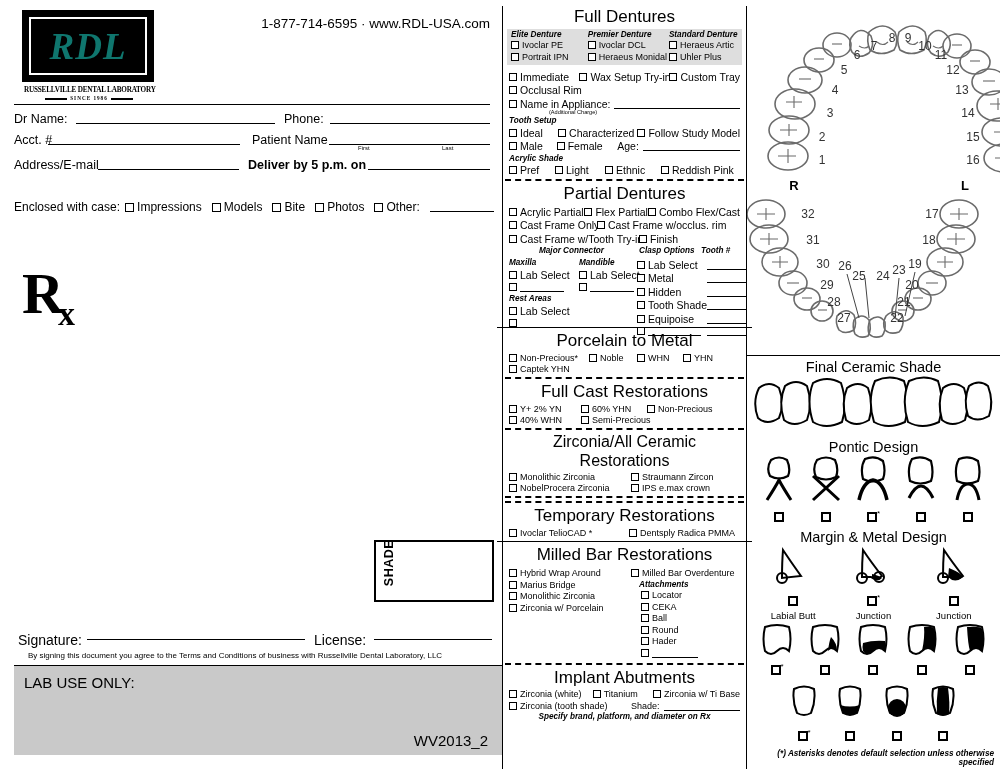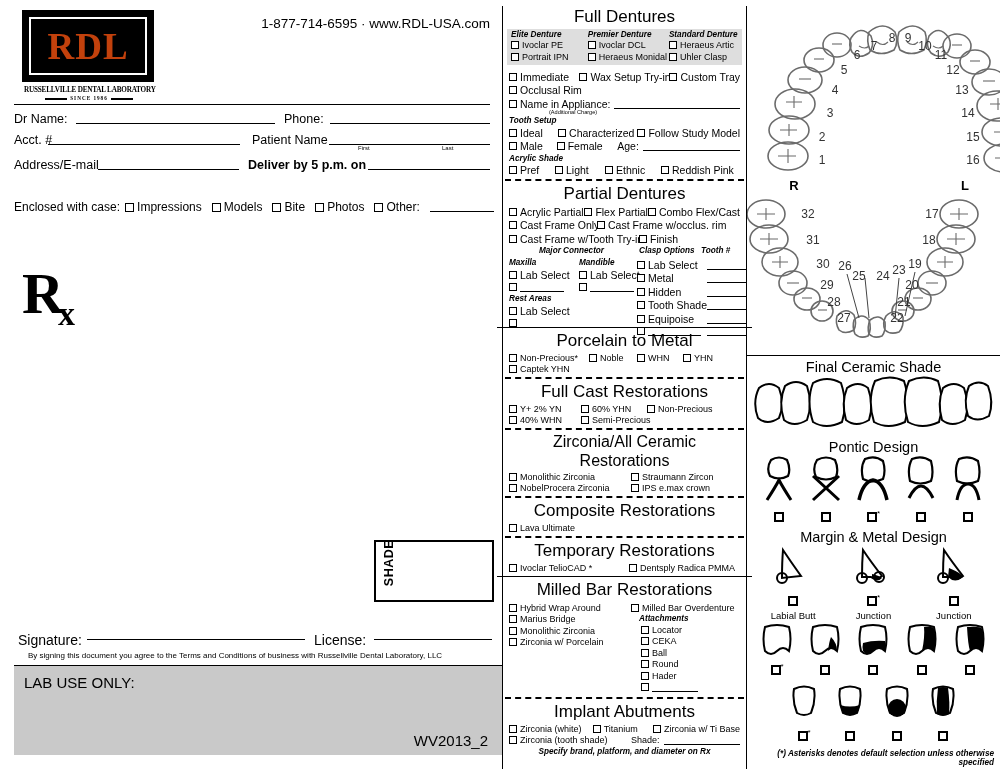--- a/index.html
+++ b/index.html
@@ -23,22 +23,22 @@
   .logo-box {
     position: absolute; left: 8px; top: 2px; width: 132px; height: 72px;
     background: #000; border: 3px solid #000;
     display:flex; align-items:center; justify-content:center;
   }
   .logo-inner {
     width: 118px; height: 58px; border: 2px solid #fff;
     display:flex; align-items:center; justify-content:center;
   }
   .logo-text {
-    color: #c2410c; font-family: "Liberation Serif", serif;
-    font-size: 37px; font-weight: bold; letter-spacing: 1px; line-height: 1;
+    color: #0f766e; font-family: "Liberation Serif", serif;
+    font-size: 37px; font-weight: bold; letter-spacing: 1px; line-height: 1; font-style: italic;
   }
   .logo-tag {
     position: absolute; left: 10px; top: 78px; width: 130px; text-align:center;
     font-family: "Liberation Serif", serif; font-weight: bold;
     font-size: 7.2px; letter-spacing: -0.2px; white-space: nowrap;
   }
   .logo-tag2 {
     position: absolute; left: 10px; top: 87px; width: 130px; text-align:center;
     font-family: "Liberation Serif", serif; font-weight: bold;
     font-size: 5.2px; letter-spacing: 1px;
@@ -220,21 +220,21 @@
               </div>
           </div>
           <div style="width:72px">
             <div class="subhead">Standard Denture</div>
             <div class="row">
                 <span class="cb"></span>
                 <span class="opt s">Heraeus Artic</span>
               </div>
             <div class="row">
                 <span class="cb"></span>
-                <span class="opt s">Uhler Clasp</span>
+                <span class="opt s">Uhler Plus</span>
               </div>
           </div>
         </div>
       </div>
 
       <div style="height:4px"></div>
       <div class="row">
         <span style="display:inline-flex;align-items:center;width:82px">
             <span class="cb"></span>
             <span class="opt">Immediate</span>
@@ -505,27 +505,20 @@
           </span>
         <span style="display:inline-flex;align-items:center">
             <span class="cb"></span>
             <span class="opt s">IPS e.max crown</span>
           </span>
       </div>
     </div>
 
     <div class="dashed"></div>
 
-    <div class="sec">
-      <div class="sec-title">Composite Restorations</div>
-      <div class="row">
-          <span class="cb"></span>
-          <span class="opt s">Lava Ultimate</span>
-        </div>
-    </div>
 
     <div class="dashed"></div>
 
     <div class="sec">
       <div class="sec-title">Temporary Restorations</div>
       <div class="row">
         <span style="display:inline-flex;align-items:center;width:120px">
             <span class="cb"></span>
             <span class="opt s">Ivoclar TelioCAD *</span>
           </span>

